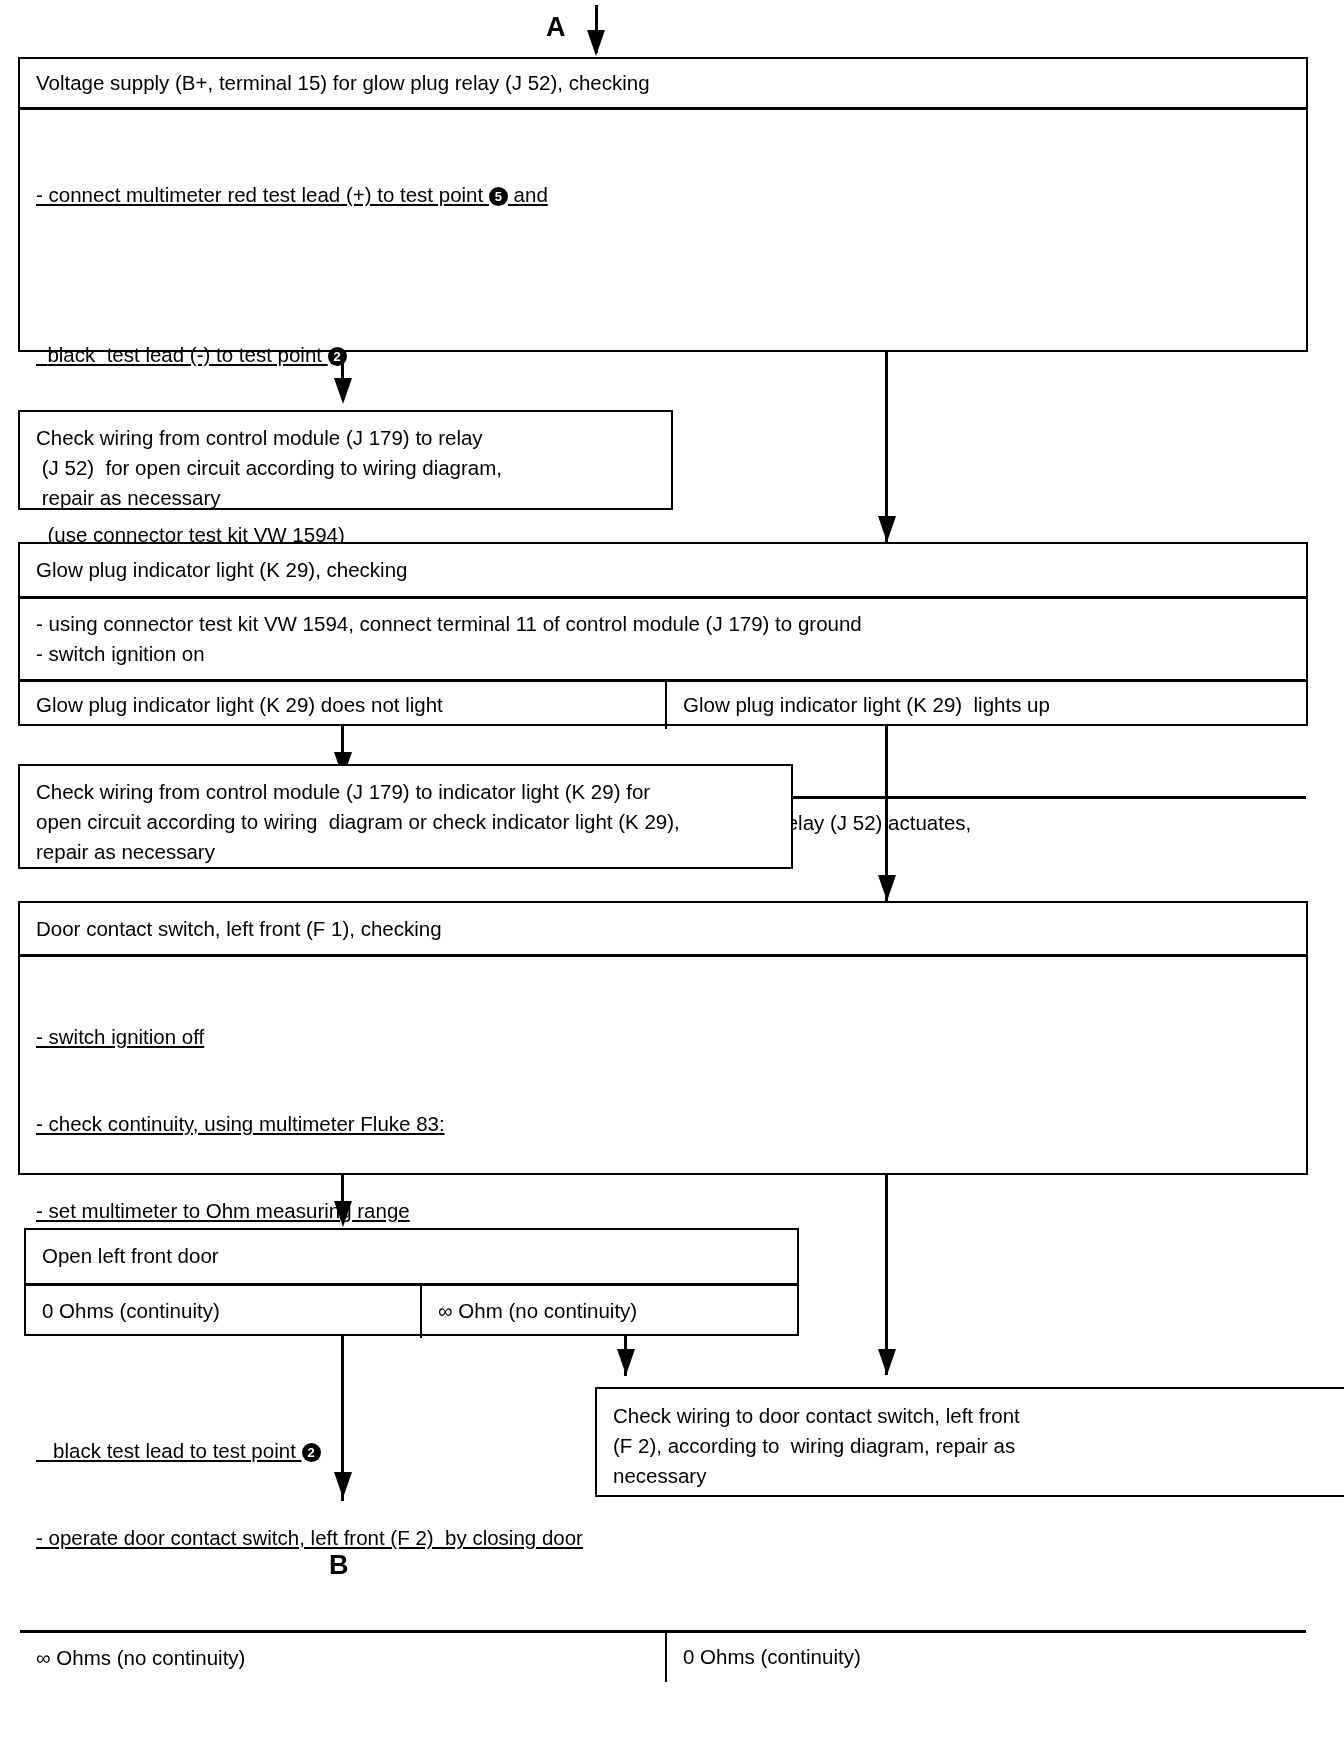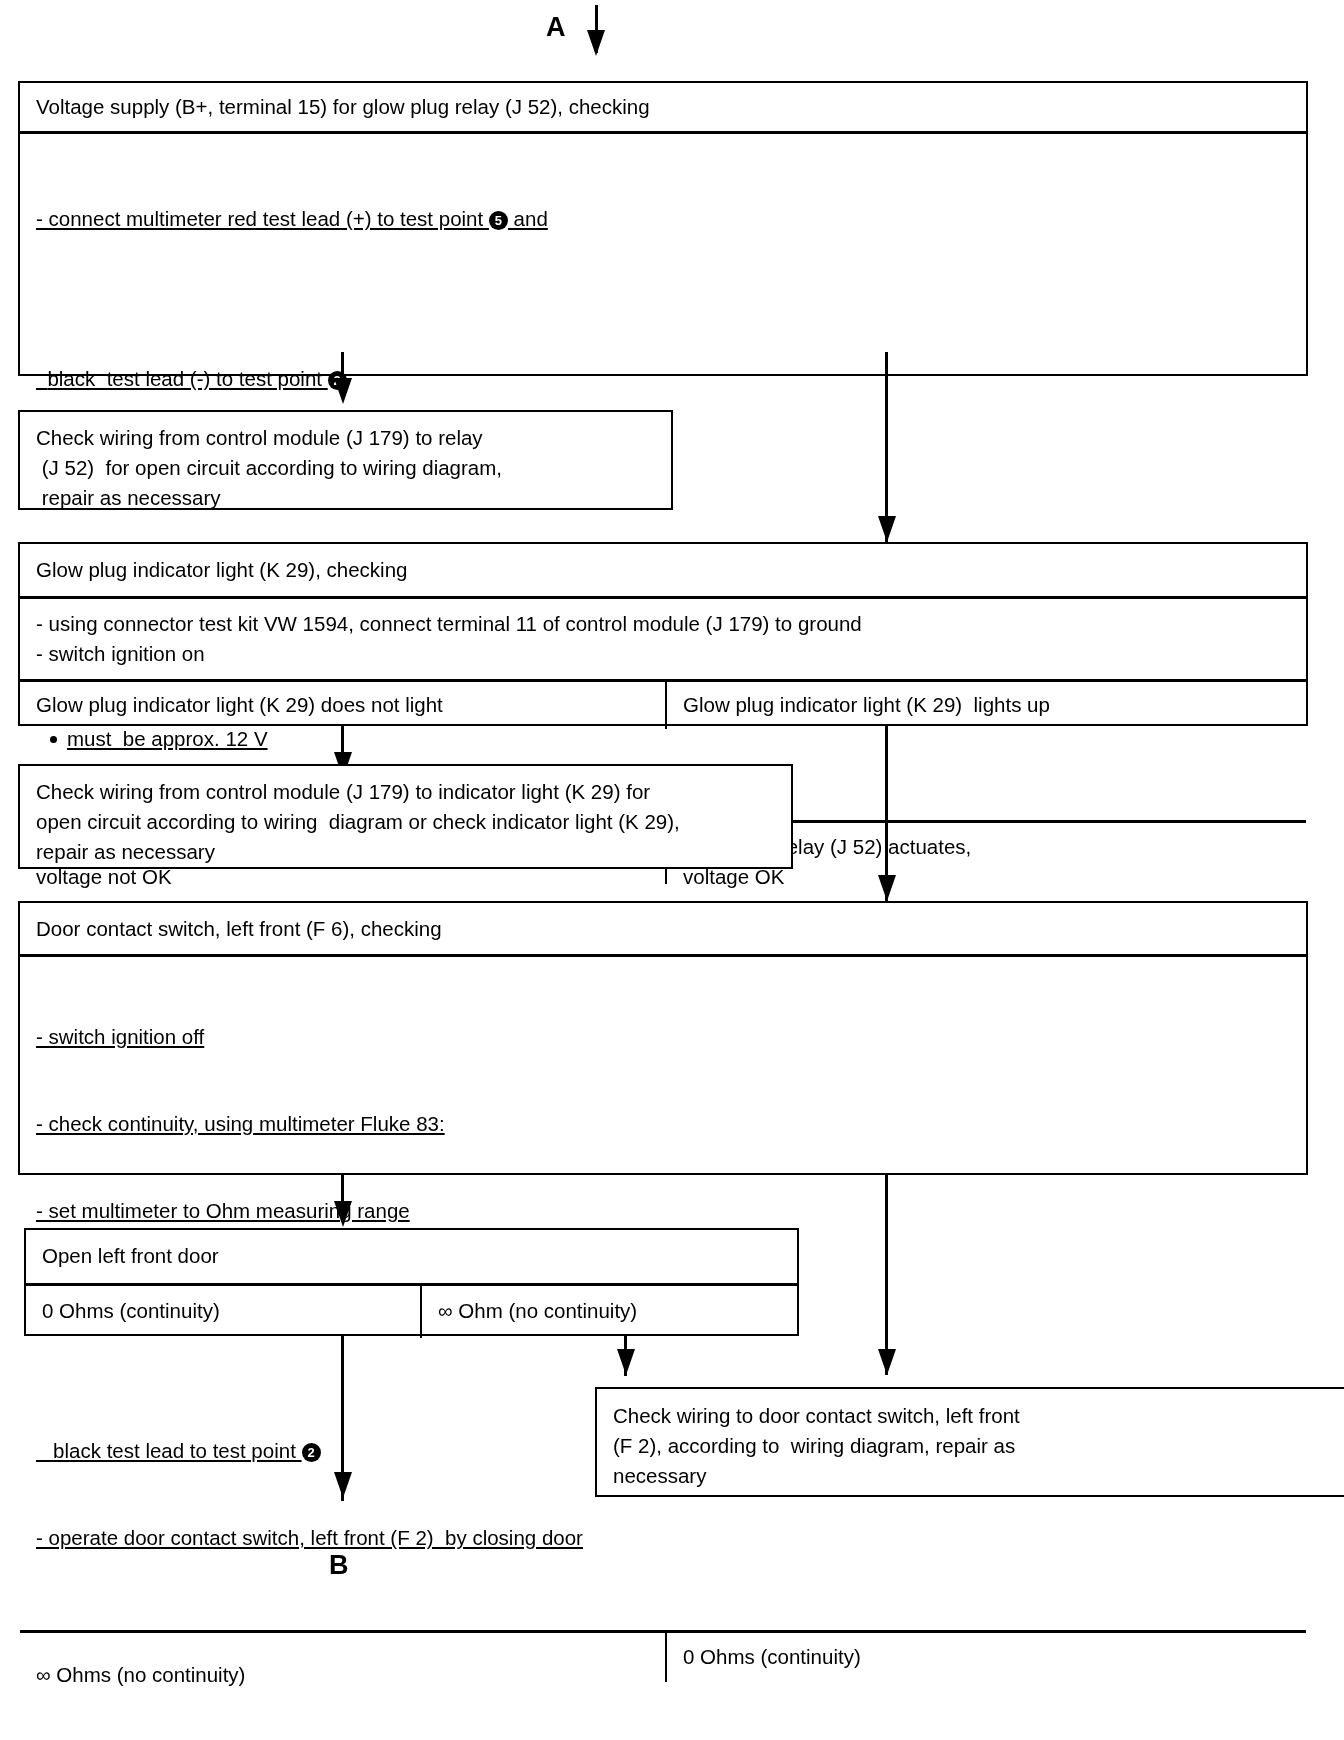--- a/index.html
+++ b/index.html
@@ -98,21 +98,21 @@
 </style>
 </head>
 <body>
 
 <div id="page">
 
   <div class="marker" style="left:546px; top:12px;">A</div>
   <div class="vline" style="left:595px; top:5px; height:48px;"></div>
   <div class="arrowhead" style="left:587px; top:30px;"></div>
 
-  <div class="box" style="left:18px; top:57px; width:1290px; height:295px;margin-top:24px;">
+  <div class="box" style="left:18px; top:57px; width:1290px; height:295px;">
     <div class="row title-row">Voltage supply (B+, terminal 15) for glow plug relay (J 52), checking</div>
     <div class="row row-sep" style="padding-top:10px; padding-bottom:6px;">
       <span class="bullet-line"><span>- connect multimeter red test lead (+) to test point </span><span class="dot">5</span><span> and</span></span>
       <span class="bullet-line" style="display:block; height:10px;"></span>
       <span class="bullet-line"><span>  black  test lead (-) to test point </span><span class="dot">2</span></span>
       <span class="bullet-line">- bridge terminals 8 and 10 of control module J 179</span>
       <span class="bullet-line">  (use connector test kit VW 1594)</span>
       <span class="bullet-line"><span class="sq-bullet"></span><span>glow plug relay actuates</span></span>
       <span class="bullet-line"><span class="sq-bullet"></span><span>must  be approx. 12 V</span></span>
     </div>
@@ -152,32 +152,32 @@
   <div class="box" style="left:18px; top:764px; width:775px; height:105px;">
     <div class="row" style="padding-top:11px;">Check wiring from control module (J 179) to indicator light (K 29) for
 open circuit according to wiring  diagram or check indicator light (K 29),
 repair as necessary</div>
   </div>
 
   <div class="vline" style="left:885px; top:726px; height:175px;"></div>
   <div class="arrowhead" style="left:878px; top:875px;"></div>
 
   <div class="box" style="left:18px; top:901px; width:1290px; height:274px;">
-    <div class="row title-row" style="padding-top:11px; padding-bottom:10px;">Door contact switch, left front (F 6), checking</div>
+    <div class="row title-row" style="padding-top:11px; padding-bottom:10px;">Door contact switch, left front (F 1), checking</div>
     <div class="row row-sep" style="padding-top:7px; padding-bottom:20px; line-height:29px;">
       <span class="bullet-line">- switch ignition off</span>
       <span class="bullet-line">- check continuity, using multimeter Fluke 83:</span>
       <span class="bullet-line">- set multimeter to Ohm measuring range</span>
       <span class="bullet-line"><span>- connect multimeter red test lead to test point </span><span class="dot">6</span><span> and</span></span>
       <span class="bullet-line" style="display:block; height:8px;"></span>
       <span class="bullet-line"><span>   black test lead to test point </span><span class="dot">2</span></span>
       <span class="bullet-line">- operate door contact switch, left front (F 2)  by closing door</span>
     </div>
     <div class="split row-sep" style="height:52px;">
-      <div class="cell left" style="width:647px; padding-top:27px;">∞ Ohms (no continuity)</div>
+      <div class="cell left" style="width:647px; padding-top:10px;">∞ Ohms (no continuity)</div>
       <div class="cell" style="flex:1; padding-top:9px;">0 Ohms (continuity)</div>
     </div>
   </div>
 
   <div class="vline" style="left:341px; top:1175px; height:40px;"></div>
   <div class="arrowhead" style="left:334px; top:1201px;"></div>
 
   <div class="box" style="left:24px; top:1228px; width:775px; height:108px;">
     <div class="row title-row" style="padding-top:11px; padding-bottom:12px;">Open left front door</div>
     <div class="split row-sep" style="height:55px;">

